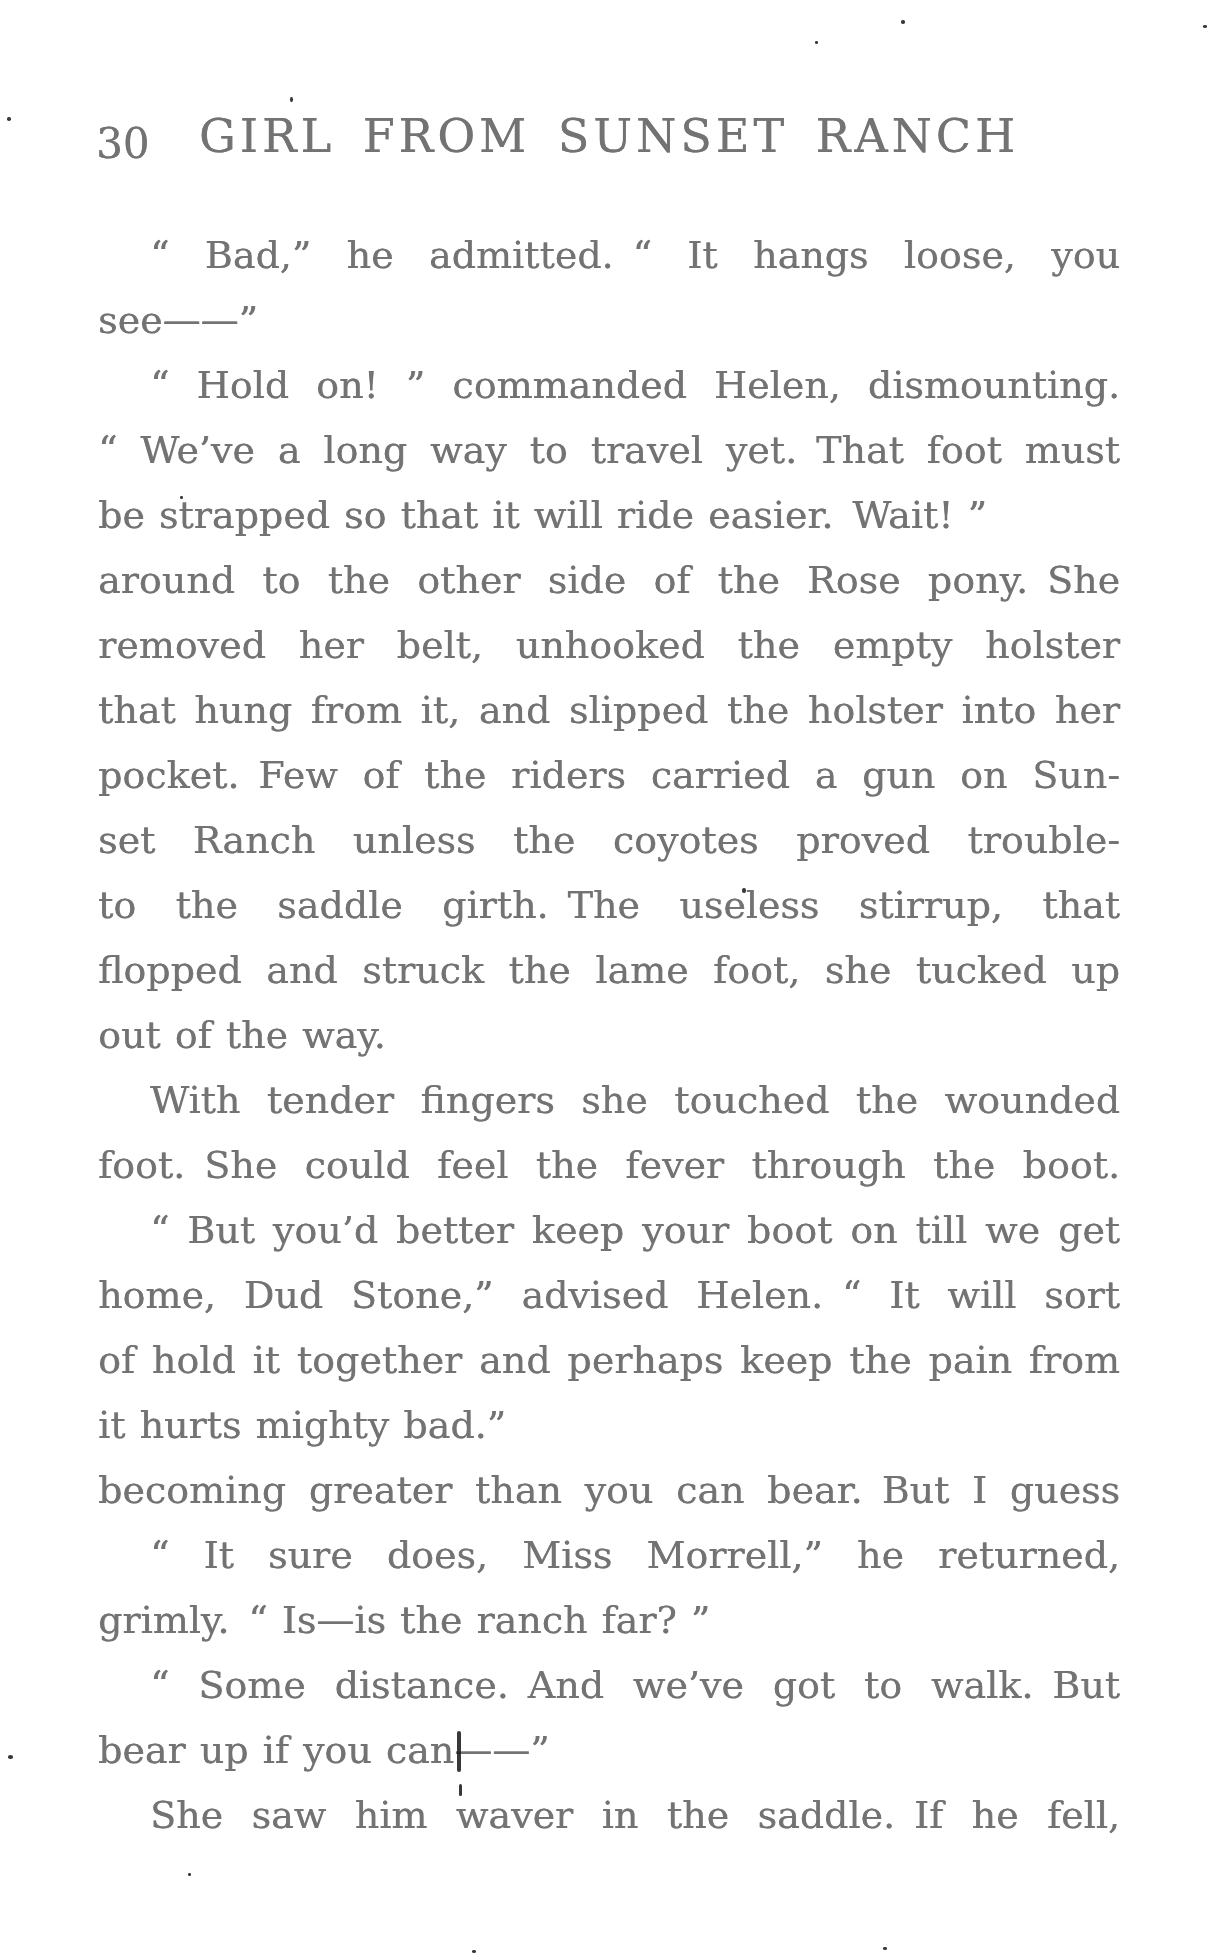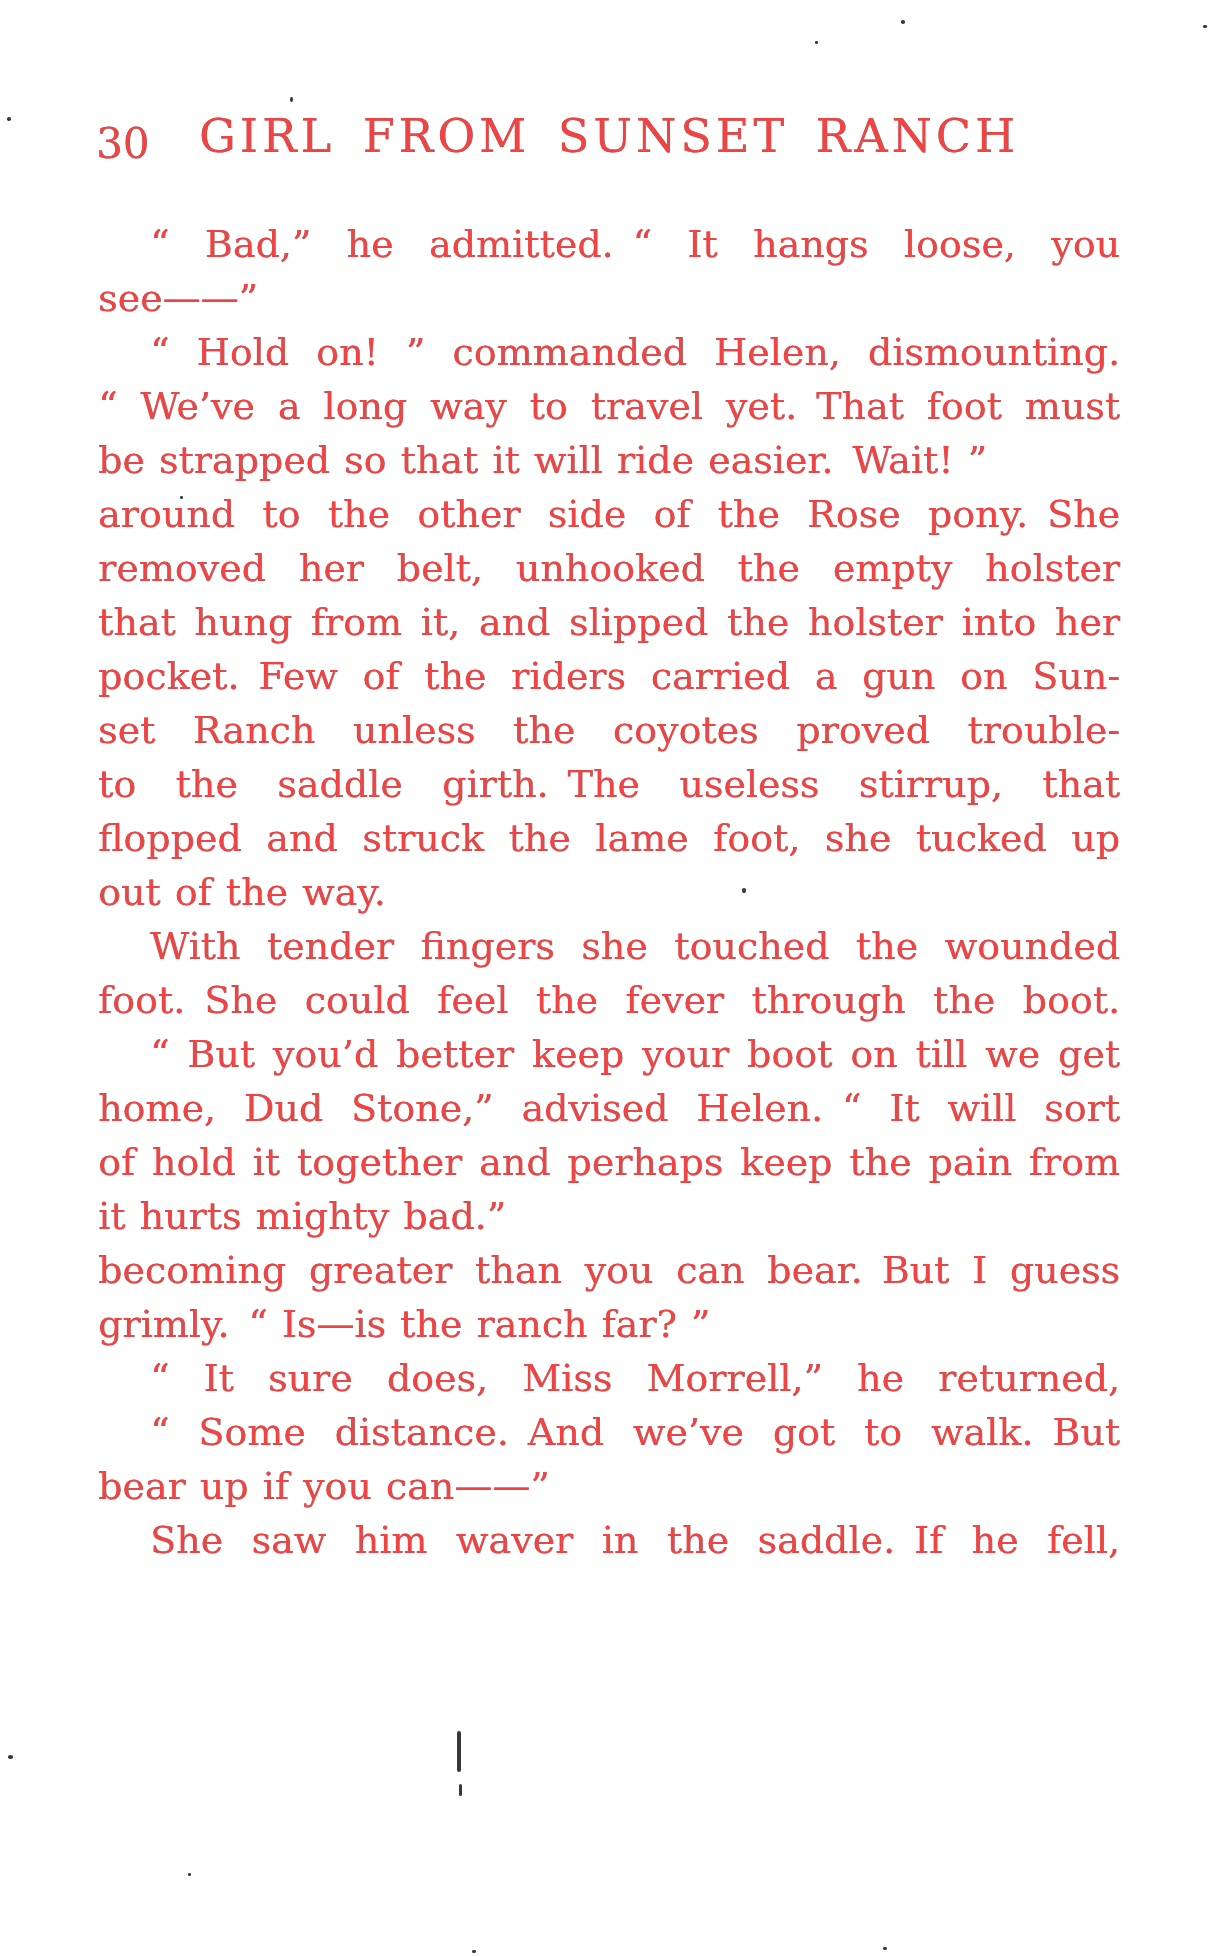--- a/index.html
+++ b/index.html
@@ -7,21 +7,21 @@
     padding: 0;
     background: #ffffff;
   }
   .page {
     position: relative;
     width: 1210px;
     height: 1956px;
     background: #ffffff;
     overflow: hidden;
     font-family: "DejaVu Serif", serif;
-    color: #ef4444;
+    color: #737373;
   }
   .page-number {
     position: absolute;
     left: 96px;
     top: 119px;
     font-size: 42px;
     line-height: 1;
     font-feature-settings: "onum" 1;
     font-variant-numeric: oldstyle-nums;
     transform: translateY(4px);
@@ -46,20 +46,21 @@
     top: 217px;
     width: 1022px;
   }
   .line {
     height: 54px;
     line-height: 54px;
     font-size: 38px;
     white-space: nowrap;
     word-spacing: 2px;
     text-shadow: 0.4px 0.4px 0 rgba(20,20,20,0.5);
+    margin-top: 11px;
   }
   .line.justify {
     text-align: justify;
     text-align-last: justify;
   }
   .line.indent {
     text-indent: 52px;
   }
   .speck {
     position: absolute;
@@ -88,22 +89,22 @@
       <div class="line justify">to the saddle girth. The useless stirrup, that</div>
       <div class="line justify">flopped and struck the lame foot, she tucked up</div>
       <div class="line">out of the way.</div>
       <div class="line indent justify">With tender fingers she touched the wounded</div>
       <div class="line justify">foot. She could feel the fever through the boot.</div>
       <div class="line indent justify">“ But you’d better keep your boot on till we get</div>
       <div class="line justify">home, Dud Stone,” advised Helen. “ It will sort</div>
       <div class="line justify">of hold it together and perhaps keep the pain from</div>
       <div class="line">it hurts mighty bad.”</div>
       <div class="line justify">becoming greater than you can bear. But I guess</div>
+      <div class="line indent justify">“ It sure does, Miss Morrell,” he returned,</div>
       <div class="line">grimly. “ Is—is the ranch far? ”</div>
-      <div class="line indent justify">“ It sure does, Miss Morrell,” he returned,</div>
       <div class="line indent justify">“ Some distance. And we’ve got to walk. But</div>
       <div class="line">bear up if you can——”</div>
       <div class="line indent justify">She saw him waver in the saddle. If he fell,</div>
     </div>
   <div id="speck-layer">
       <div class="speck" style="left: 901px; top: 20px; width: 4px; height: 4px;"></div>
       <div class="speck" style="left: 1203px; top: 25px; width: 4px; height: 3px;"></div>
       <div class="speck" style="left: 815px; top: 41px; width: 3px; height: 3px;"></div>
       <div class="speck" style="left: 290px; top: 97px; width: 3px; height: 5px;"></div>
       <div class="speck" style="left: 7px; top: 117px; width: 4px; height: 4px;"></div>

